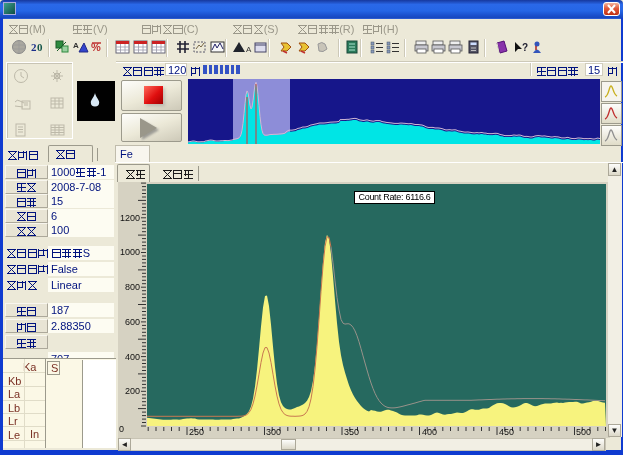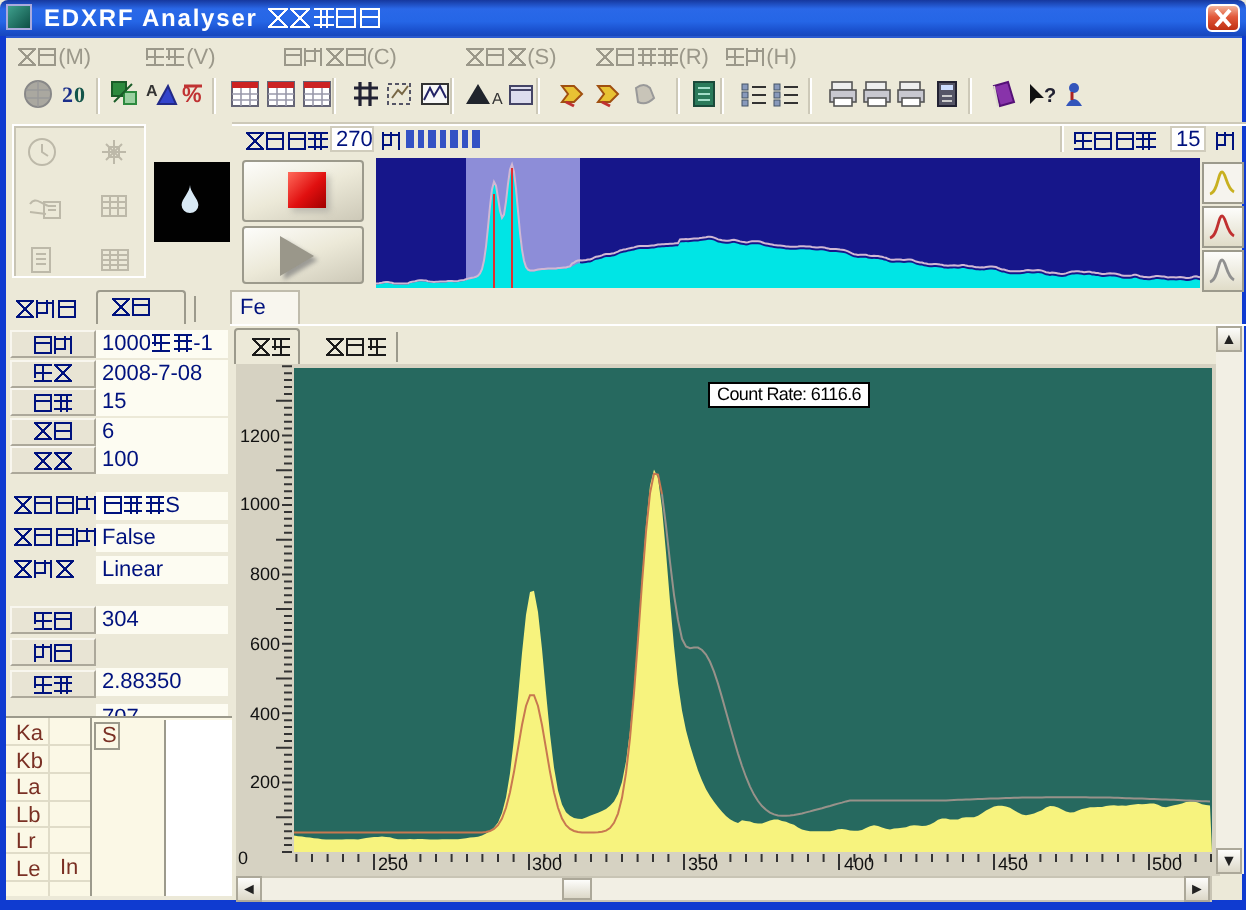--- a/index.html
+++ b/index.html
@@ -40,21 +40,20 @@
 #t1{left:117px;top:164px;width:33px;height:18px;background:#ece9d8;border:1px solid #9c9a8c;border-bottom:0;border-radius:2px 2px 0 0;padding:3px 0 0 7px;color:#1a1a1a;}
 #t2{left:158px;top:166px;width:40px;padding:2px 0 0 4px;color:#1a1a1a;}
 .tsep{position:absolute;width:1px;height:15px;background:#9c9a8c;}
 #hsc{left:118px;top:438px;width:488px;height:13px;background:#f2efe4;border:1px solid #c8c4b4;}
 #vsc{left:608px;top:163px;width:14px;height:274px;background:#f2efe4;}
 .arr{position:absolute;width:13px;height:13px;background:linear-gradient(#fdfdfb,#dcd8c8);border:1px solid #aca899;font-size:8px;line-height:12px;text-align:center;color:#222;}
 #cnt{left:354px;top:191px;width:81px;height:13px;background:#fff;border:1px solid #000;font-size:9px;letter-spacing:-0.3px;line-height:11px;text-align:center;color:#000;white-space:nowrap;overflow:hidden;}
 </style></head><body>
 <div class="a" id="tb">
     <div class="a" id="tic"></div>
-    <div class="a" id="ttx">EDXRF Analyser <i class="q5"></i><i class="q5"></i><i class="q4"></i><i class="q3"></i><i class="q3"></i></div>
     <div class="a" id="cls"><svg width="15" height="12" viewBox="0 0 15 12">
         <path d="M4,2 L11,10 M11,2 L4,10" stroke="#fff" stroke-width="2"></path>
       </svg></div>
   </div>
 <div class="a" id="mb">
     <span style="left:8px"><i class="q5"></i><i class="q3"></i>(M)</span>
     <span style="left:72px"><i class="q1"></i><i class="q1"></i>(V)</span>
     <span style="left:141px"><i class="q3"></i><i class="q2"></i><i class="q5"></i><i class="q3"></i>(C)</span>
     <span style="left:232px"><i class="q5"></i><i class="q3"></i><i class="q5"></i>(S)</span>
     <span style="left:297px"><i class="q5"></i><i class="q3"></i><i class="q4"></i><i class="q4"></i>(R)</span>
@@ -164,21 +163,21 @@
   </svg>
 <div class="a bigb" id="stopb">
     <div class="a" id="stsq"></div>
   </div>
 <div class="a bigb" id="playb">
     <div class="a" id="ptri"></div>
   </div>
 <div class="a" id="prow"></div>
 <span class="a navy" style="left:122px;top:65px"><i class="q5"></i><i class="q3"></i><i class="q3"></i><i class="q4"></i></span>
 <div class="a" style="left:165px;top:63px;width:22px;height:13px;background:#fff;border:1px solid #d0ccbc"></div>
-<span class="a navy" style="left:168px;top:64px">270</span>
+<span class="a navy" style="left:168px;top:64px">120</span>
 <span class="a navy" style="left:190px;top:65px"><i class="q2"></i></span>
 <div class="dash a" style="left:203.0px;top:65px"></div>
 <div class="dash a" style="left:208.5px;top:65px"></div>
 <div class="dash a" style="left:214.0px;top:65px"></div>
 <div class="dash a" style="left:219.5px;top:65px"></div>
 <div class="dash a" style="left:225.0px;top:65px"></div>
 <div class="dash a" style="left:230.5px;top:65px"></div>
 <div class="dash a" style="left:236.0px;top:65px"></div>
 <div class="a" style="left:530px;top:63px;width:2px;height:13px;border-left:1px solid #cdc9b8;border-right:1px solid #fff"></div>
 <span class="a navy" style="left:536px;top:65px"><i class="q1"></i><i class="q3"></i><i class="q3"></i><i class="q4"></i></span>
@@ -219,27 +218,27 @@
 <div class="pval" style="top:208.5px">6</div>
 <div class="plab" style="left:5px;top:223px"><i class="q5"></i><i class="q5"></i></div>
 <div class="pval" style="top:223px">100</div>
 <div class="plab2" style="left:4px;top:246px"><i class="q5"></i><i class="q3"></i><i class="q3"></i><i class="q2"></i></div>
 <div class="pval" style="top:246px"><i class="q3"></i><i class="q4"></i><i class="q4"></i>S</div>
 <div class="plab2" style="left:4px;top:262px"><i class="q5"></i><i class="q3"></i><i class="q3"></i><i class="q2"></i></div>
 <div class="pval" style="top:262px">False</div>
 <div class="plab2" style="left:4px;top:278px"><i class="q5"></i><i class="q2"></i><i class="q5"></i></div>
 <div class="pval" style="top:278px">Linear</div>
 <div class="plab" style="left:5px;top:303px"><i class="q1"></i><i class="q3"></i></div>
-<div class="pval" style="top:303px">304</div>
+<div class="pval" style="top:303px">187</div>
 <div class="plab" style="left:5px;top:319px"><i class="q2"></i><i class="q3"></i></div>
-<div class="pval" style="top:334px">2.88350</div>
+<div class="pval" style="top:319px">2.88350</div>
 <div class="plab" style="left:5px;top:335px"><i class="q1"></i><i class="q4"></i></div>
 <div class="pval" style="top:352px">707</div>
 <div class="a" id="egrid"></div>
-<span class="a" style="left:8px;top:361.0px;color:#7a3024">Ka</span>
+<span class="a" style="left:23px;top:361.0px;color:#7a3024">Ka</span>
 <div class="a" style="left:3px;top:372px;width:42px;height:1px;background:#e0dcc8"></div>
 <span class="a" style="left:8px;top:374.5px;color:#7a3024">Kb</span>
 <div class="a" style="left:3px;top:386px;width:42px;height:1px;background:#e0dcc8"></div>
 <span class="a" style="left:8px;top:388.0px;color:#7a3024">La</span>
 <div class="a" style="left:3px;top:400px;width:42px;height:1px;background:#e0dcc8"></div>
 <span class="a" style="left:8px;top:401.5px;color:#7a3024">Lb</span>
 <div class="a" style="left:3px;top:413px;width:42px;height:1px;background:#e0dcc8"></div>
 <span class="a" style="left:8px;top:415.0px;color:#7a3024">Lr</span>
 <div class="a" style="left:3px;top:426px;width:42px;height:1px;background:#e0dcc8"></div>
 <span class="a" style="left:8px;top:428.5px;color:#7a3024">Le</span>

